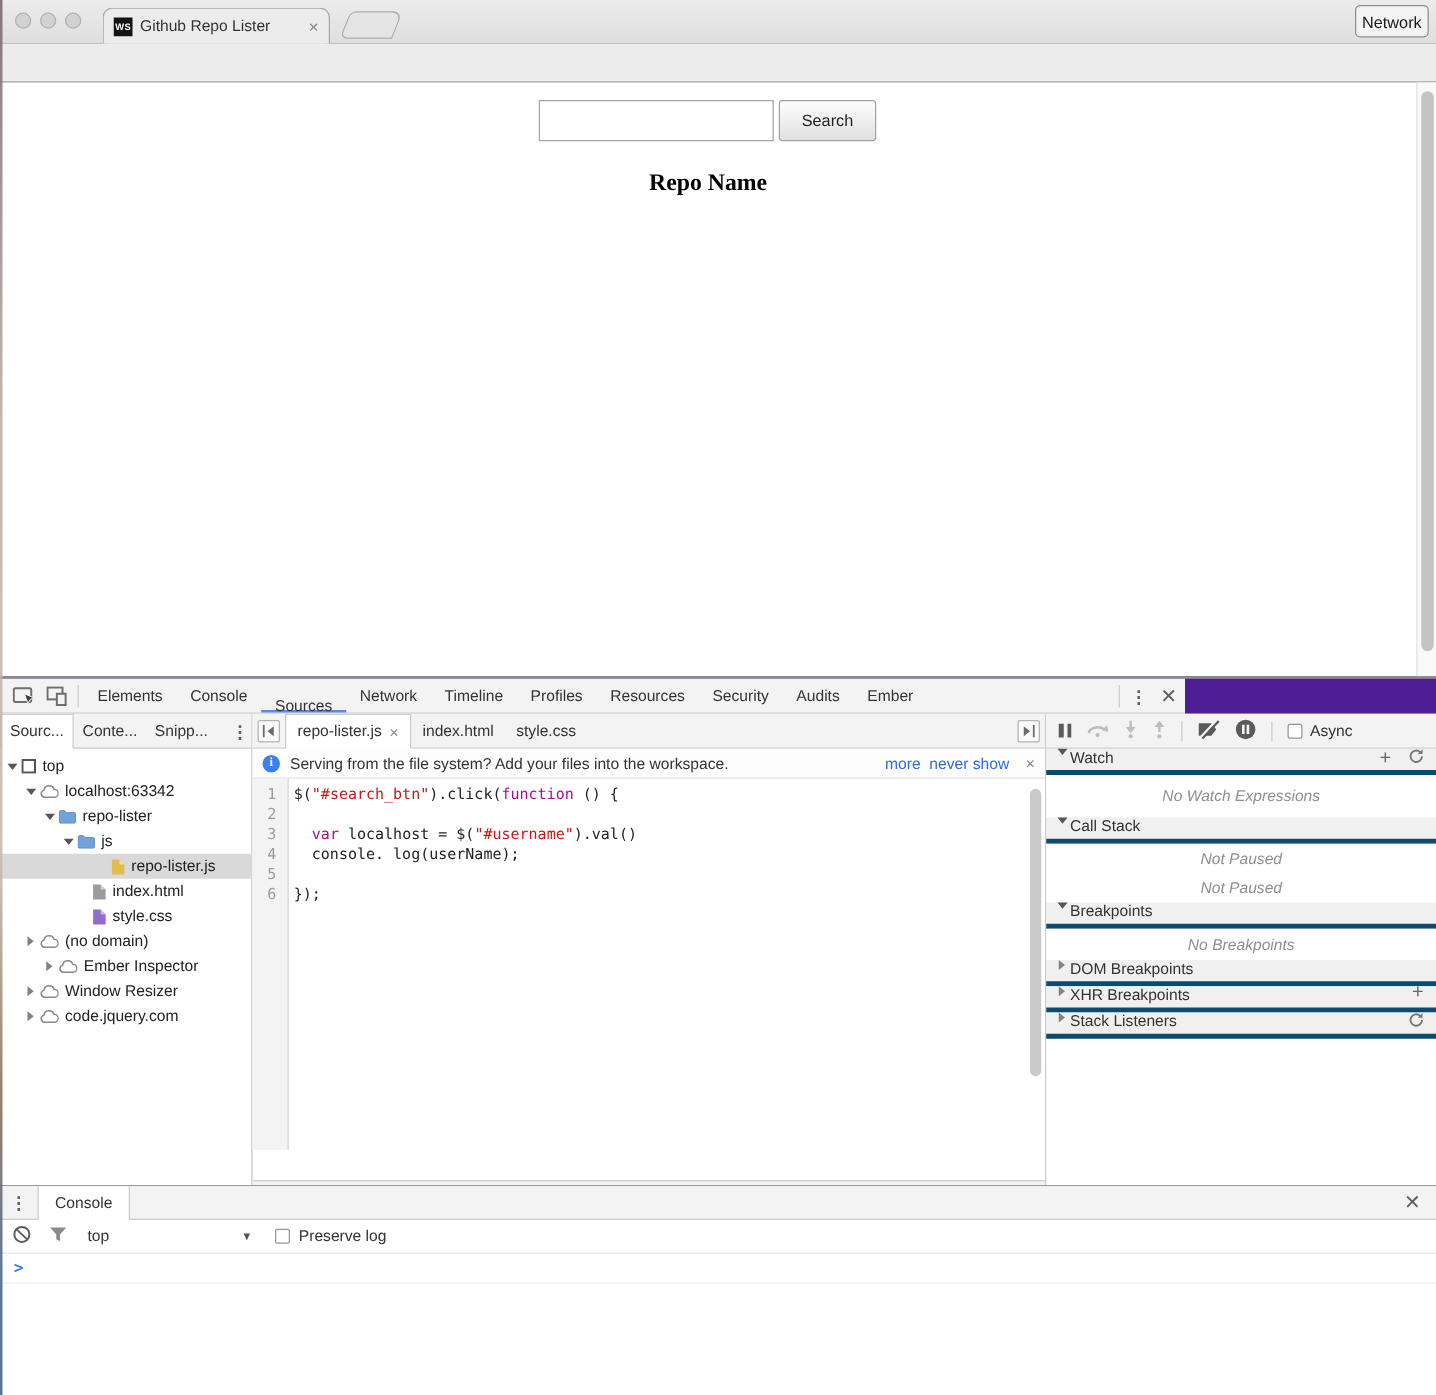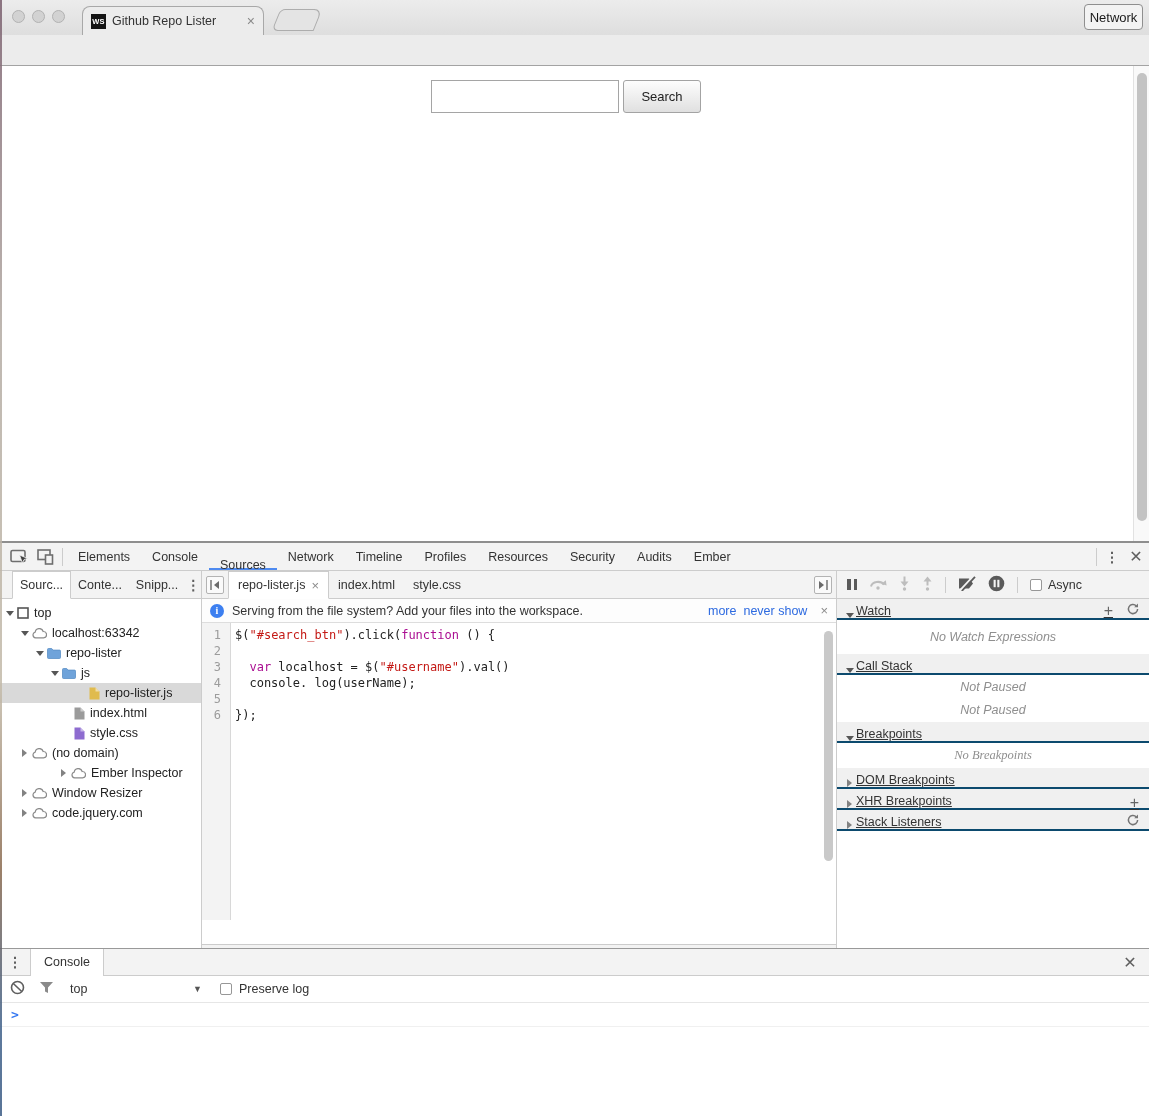--- a/index.html
+++ b/index.html
@@ -34,33 +34,33 @@
   
   #page { left:0; top:66px; width:1149px; height:475px; background:#fff; }
   #page-search-input { left:431px; top:14px; width:188px; height:33px; border:1px solid #a5a5a5; background:#fff; font-size:14px; padding:0 6px; }
   #page-search-btn { left:623px; top:14px; width:78px; height:33px; background:linear-gradient(#fdfdfd,#e0e0e0); border:1px solid #a3a3a3; border-radius:3px; font-size:13px; color:#222; display:flex; align-items:center; justify-content:center; }
   #page-heading { left:0; top:70px; width:1133px; text-align:center; font-family:"Liberation Serif",serif; font-weight:bold; font-size:19px; color:#000; }
   #page-scrollbar { left:1133px; top:0; width:16px; height:475px; background:#f9f9f9; border-left:1px solid #e2e2e2; }
   #page-scroll-thumb { left:2.5px; top:7px; width:10px; height:448px; background:#c3c3c3; border-radius:6px; }
 
   
   #dt-splitter { left:0; top:541px; width:1149px; height:2px; background:#8e8e8e; }
-  #dt-tabrow { left:0; top:543px; width:1149px; height:28px; background:#f3f3f3; border-bottom:1px solid #ccc; display:flex; align-items:center; }
+  #dt-tabrow { left:0; top:543px; width:948px; height:28px; background:#f3f3f3; border-bottom:1px solid #ccc; display:flex; align-items:center; }
   #dt-tabrow .toolicon { width:26px; height:20px; display:flex; align-items:center; justify-content:center; }
   #dt-tabrow .vsep { width:1px; height:18px; background:#ccc; margin:0 4px; }
   #dt-tabs { display:flex; height:100%; align-items:center; }
   .dt-tab { padding:0 11px; height:100%; display:flex; align-items:center; color:#333; position:relative; }
   .dt-tab.active { border-bottom:2px solid #4e8af0; padding-top:18px; }
   #dt-tab-actions { margin-left:auto; display:flex; align-items:center; height:100%; }
   .dots { color:#5f5f5f; font-size:14px; font-weight:bold; letter-spacing:0; width:22px; text-align:center; }
   .xclose { color:#5f5f5f; font-size:16px; width:26px; text-align:center; }
 
   
   #dt-left { left:0; top:571px; width:202px; height:377px; background:#fff; border-right:1px solid #ccc; }
-  #nav-header { height:28px; background:#f3f3f3; border-bottom:1px solid #ccc; display:flex; align-items:center; padding-left:12px; }
+  #nav-header { height:28px; background:#f3f3f3; border-bottom:1px solid #ccc; display:flex; align-items:center; padding-left:0; }
   .nav-tab { padding:0 7px; height:27px; display:flex; align-items:center; color:#333; }
   .nav-tab.active { background:#fff; border:1px solid #ccc; border-bottom:1px solid #fff; height:28px; margin-bottom:-1px; }
   #nav-header .dots { margin-left:auto; width:18px; }
   #file-tree { padding-top:4px; }
   .tree-row { height:20px; display:flex; align-items:center; white-space:nowrap; color:#222; }
   .tree-row.selected { background:#d9d9d9; }
   .tree-arrow { width:11px; display:flex; justify-content:center; flex:none; }
   .tri-down { width:0; height:0; border-left:4px solid transparent; border-right:4px solid transparent; border-top:5px solid #565656; }
   .tri-right { width:0; height:0; border-top:4px solid transparent; border-bottom:4px solid transparent; border-left:5px solid #828282; }
   .tree-icon { margin:0 5px 0 2px; display:flex; flex:none; }
@@ -91,21 +91,21 @@
   #prettyprint { font-family:"DejaVu Sans Mono",monospace; font-size:13px; color:#555; letter-spacing:1px; }
   #status-text { margin-left:14px; color:#3a3a3a; }
 
   
   #dt-right { left:836px; top:571px; width:313px; height:377px; background:#fff; border-left:1px solid #ccc; }
   #dbg-toolbar { height:28px; background:#f3f3f3; border-bottom:1px solid #ccc; display:flex; align-items:center; padding-left:10px; gap:12px; }
   #dbg-toolbar .vsep { width:1px; height:16px; background:#ccc; }
   .pause-bars { display:flex; gap:3px; } .pause-bars i { width:3.5px; height:11px; background:#5a5a5a; }
   .checkbox { width:12px; height:12px; border:1px solid #979797; border-radius:2px; background:#fff; }
   #async-label { margin-left:-6px; }
-  .sec-header { height:21px; background:#f0f0f0; border-bottom:2px solid #0c4a6e; display:flex; align-items:flex-end; padding:0 6px; color:#333;text-decoration:underline; }
+  .sec-header { height:21px; background:#f0f0f0; border-bottom:4px solid #0c4a6e; display:flex; align-items:flex-start; padding:0 6px; color:#333; }
   .sec-header .tree-arrow { width:13px; }
   .sec-header .acts { margin-left:auto; display:flex; align-items:center; gap:14px; padding-right:4px; }
   .act-plus { color:#666; font-size:16px; line-height:10px; }
   .sec-body { display:flex; align-items:center; justify-content:center; font-style:italic; color:#8f8f8f; background:#fff; }
 
   
   #drawer { left:0; top:948px; width:1149px; height:168px; background:#fff; border-top:1px solid #999; }
   #drawer-header { height:27px; background:#f3f3f3; border-bottom:1px solid #ccc; display:flex; align-items:center; }
   #drawer-header .dots { width:30px; }
   #drawer-console-tab { height:27px; padding:0 13px; background:#fff; border-left:1px solid #ccc; border-right:1px solid #ccc; display:flex; align-items:center; color:#333; }
@@ -223,20 +223,21 @@
           <rect y="0.5" width="19" height="2.7" fill="#626262"></rect>
           <rect y="6" width="19" height="2.7" fill="#626262"></rect>
           <rect y="11.5" width="19" height="2.7" fill="#626262"></rect>
         </svg>
     </div>
   </div>
 
   <div class="abs" id="page">
     <input class="abs" id="page-search-input" value="" style="">
     <div class="abs" id="page-search-btn">Search</div>
+    <div class="abs" id="page-heading">Repo Name</div>
     <div class="abs" id="page-scrollbar">
       <div class="abs" id="page-scroll-thumb"></div>
     </div>
   </div>
 
   <div class="abs" id="dt-splitter"></div>
 
   <div class="abs" id="dt-tabrow">
     <div class="toolicon" style="margin-left:6px">
       <svg width="19" height="17" viewBox="0 0 19 17">
@@ -356,21 +357,21 @@
           <span class="tree-arrow">
             <span class="tri-right"></span>
           </span>
           <span class="tree-icon">
             <svg width="15" height="11" viewBox="0 0 15 11">
               <path d="M3.6 9.8 a2.9 2.9 0 0 1 -.4-5.7 a4.1 4.1 0 0 1 8-.6 a2.7 2.7 0 0 1 .4 6.3 z" fill="none" stroke="#8a8a8a" stroke-width="1.2"></path>
             </svg>
           </span>
           <span>(no domain)</span>
         </div>
-        <div class="tree-row" style="padding-left: 34px; margin-left: 24px;">
+        <div class="tree-row" style="padding-left: 34px;">
           <span class="tree-arrow">
             <span class="tri-right"></span>
           </span>
           <span class="tree-icon">
             <svg width="15" height="11" viewBox="0 0 15 11">
               <path d="M3.6 9.8 a2.9 2.9 0 0 1 -.4-5.7 a4.1 4.1 0 0 1 8-.6 a2.7 2.7 0 0 1 .4 6.3 z" fill="none" stroke="#8a8a8a" stroke-width="1.2"></path>
             </svg>
           </span>
           <span>Ember Inspector</span>
         </div>
@@ -524,21 +525,21 @@
         </div>
         <div class="sec-body" style="height: 23px;">Not Paused</div>
         <div class="sec-body" style="height: 24px;">Not Paused</div>
         <div class="sec-header">
           <span class="tree-arrow">
             <span class="tri-down"></span>
           </span>
           <span>Breakpoints</span>
           <span class="acts"></span>
         </div>
-        <div class="sec-body" style="height: 25px; font-family: Liberation Serif, serif;">No Breakpoints</div>
+        <div class="sec-body" style="height: 25px;">No Breakpoints</div>
         <div class="sec-header">
           <span class="tree-arrow">
             <span class="tri-right"></span>
           </span>
           <span>DOM Breakpoints</span>
           <span class="acts"></span>
         </div>
         <div class="sec-header">
           <span class="tree-arrow">
             <span class="tri-right"></span>

